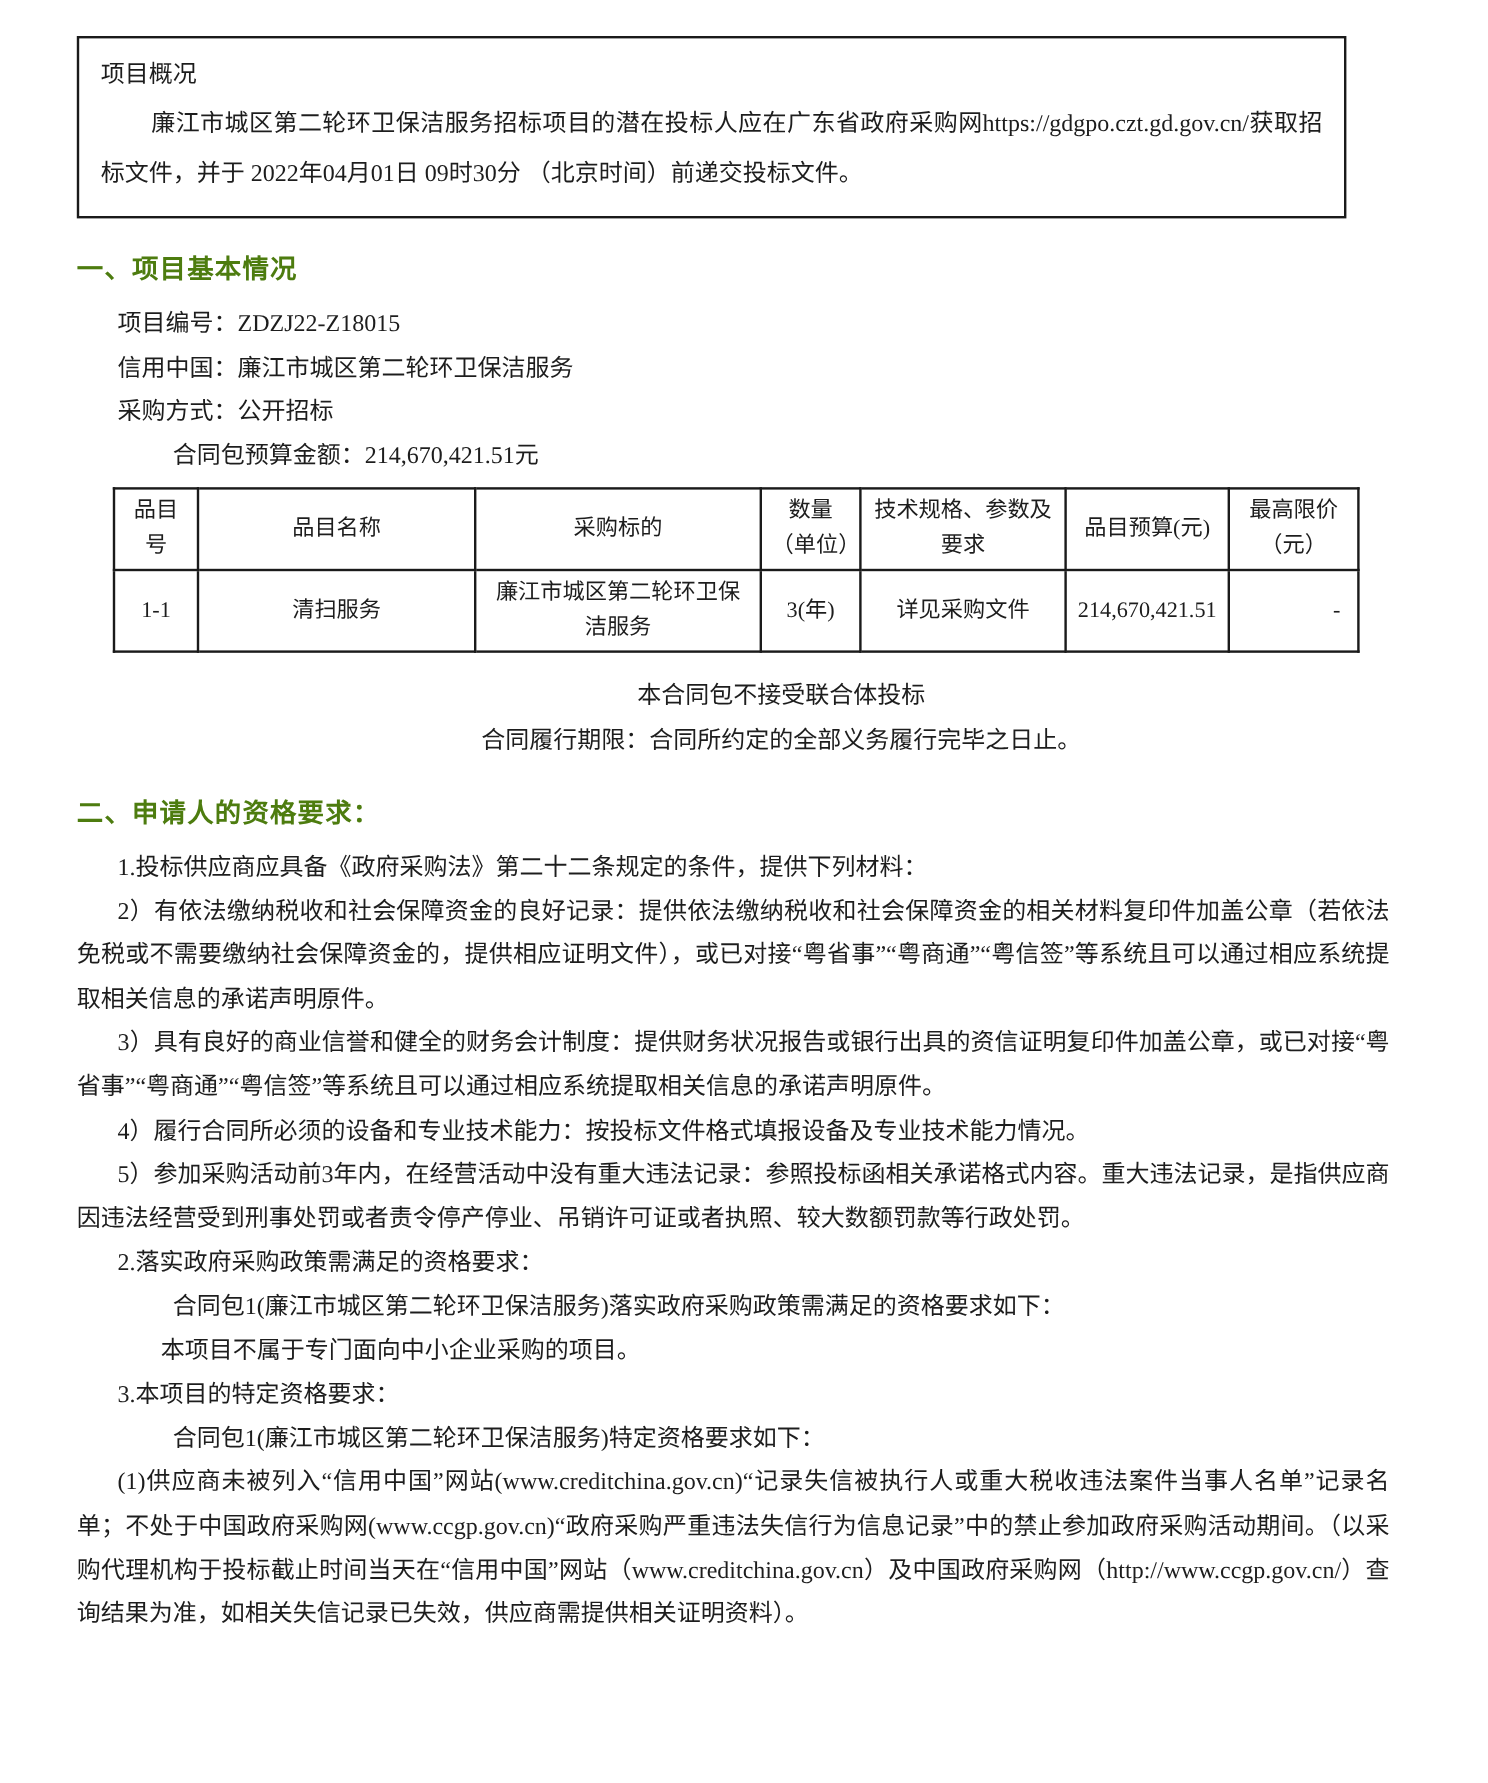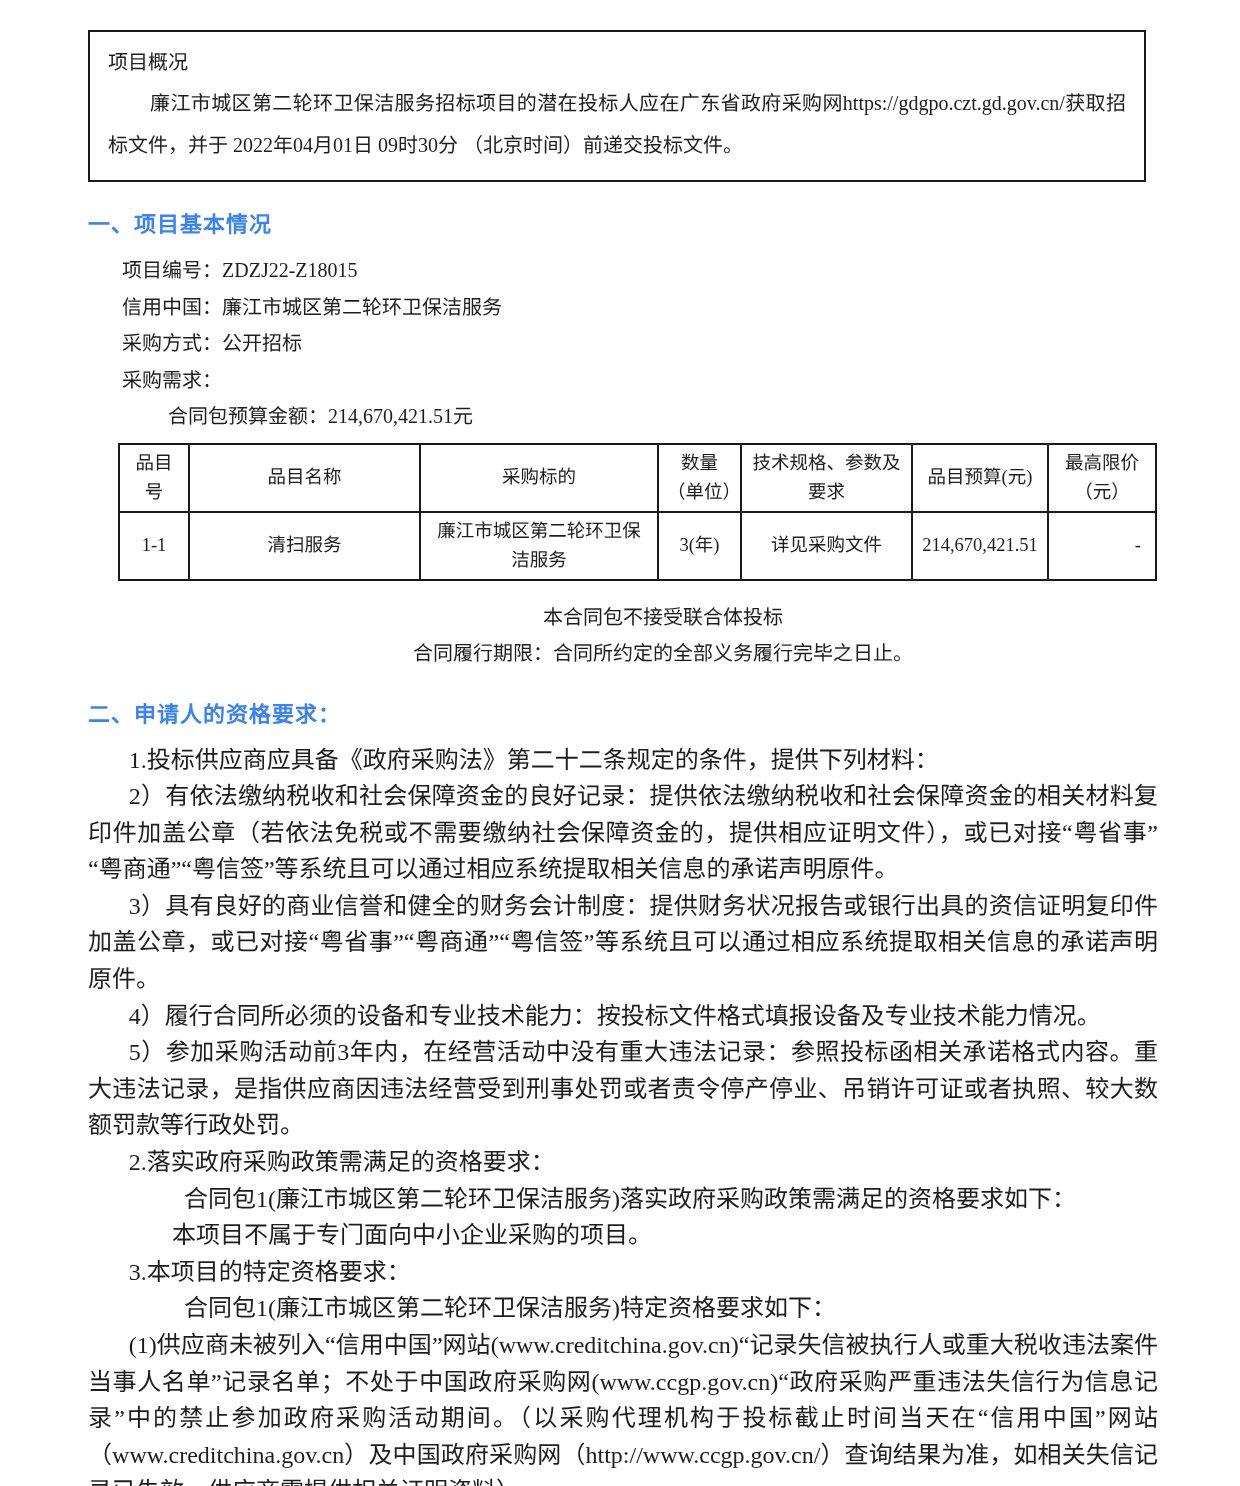--- a/index.html
+++ b/index.html
@@ -11,21 +11,21 @@
     width: 1240px;
     height: 1486px;
     font-family: "Liberation Serif", "DejaVu Serif", serif;
     color: #1d1d1d;
     overflow: hidden;
   }
   .page {
     box-sizing: border-box;
     width: 1240px;
     height: 1486px;
-    padding: 30px 82px 0 88px;
+    padding: 30px 82px 0 64px;
   }
   
   .overview-box {
     box-sizing: border-box;
     width: 1058px;
     border: 2px solid #1a1a1a;
     padding: 10px 18px 14px 18px;
     margin-bottom: 24px;
   }
   .box-title {
@@ -38,21 +38,21 @@
     line-height: 42px;
     text-align: justify;
     text-indent: 2.1em;
   }
   
   .sec-heading {
     font-size: 22px;
     font-weight: bold;
     margin: 24px 0 14px 0;
     letter-spacing: 1px;
-    color: #3b82f6;
+    color: #4d7c0f;
   }
   
   .field {
     font-size: 20px;
     line-height: 36.5px;
     margin-left: 1.7em;
   }
   .subfield {
     font-size: 20px;
     line-height: 36.5px;
@@ -83,21 +83,21 @@
   
   .note {
     font-size: 20px;
     line-height: 36.5px;
     margin-left: 4em;
   }
   .note-block { margin-top: 18px; text-align: center; }
   
   .para {
     margin: 0;
-    font-size: 24px;
+    font-size: 20px;
     line-height: 36.6px;
     text-align: justify;
     text-indent: 1.7em;
   }
   .para.deep  { text-indent: 4em; }
   .para.deep2 { text-indent: 3.5em; }
 </style>
 </head>
 <body>
 
@@ -106,21 +106,20 @@
   <div class="overview-box">
     <div class="box-title">项目概况</div>
     <p class="box-body">廉江市城区第二轮环卫保洁服务招标项目的潜在投标人应在广东省政府采购网https://gdgpo.czt.gd.gov.cn/获取招标文件，并于 2022年04月01日 09时30分 （北京时间）前递交投标文件。</p>
   </div>
 
   <div class="sec-heading">一、项目基本情况</div>
 
   <div class="field">项目编号：ZDZJ22-Z18015</div>
   <div class="field">信用中国：廉江市城区第二轮环卫保洁服务</div>
   <div class="field">采购方式：公开招标</div>
-  <div class="field">采购需求：</div>
   <div class="subfield">合同包预算金额：214,670,421.51元</div>
 
   <table class="items">
     <colgroup>
       <col style="width:70px">
       <col style="width:231px">
       <col style="width:238px">
       <col style="width:83px">
       <col style="width:171px">
       <col style="width:136px">

